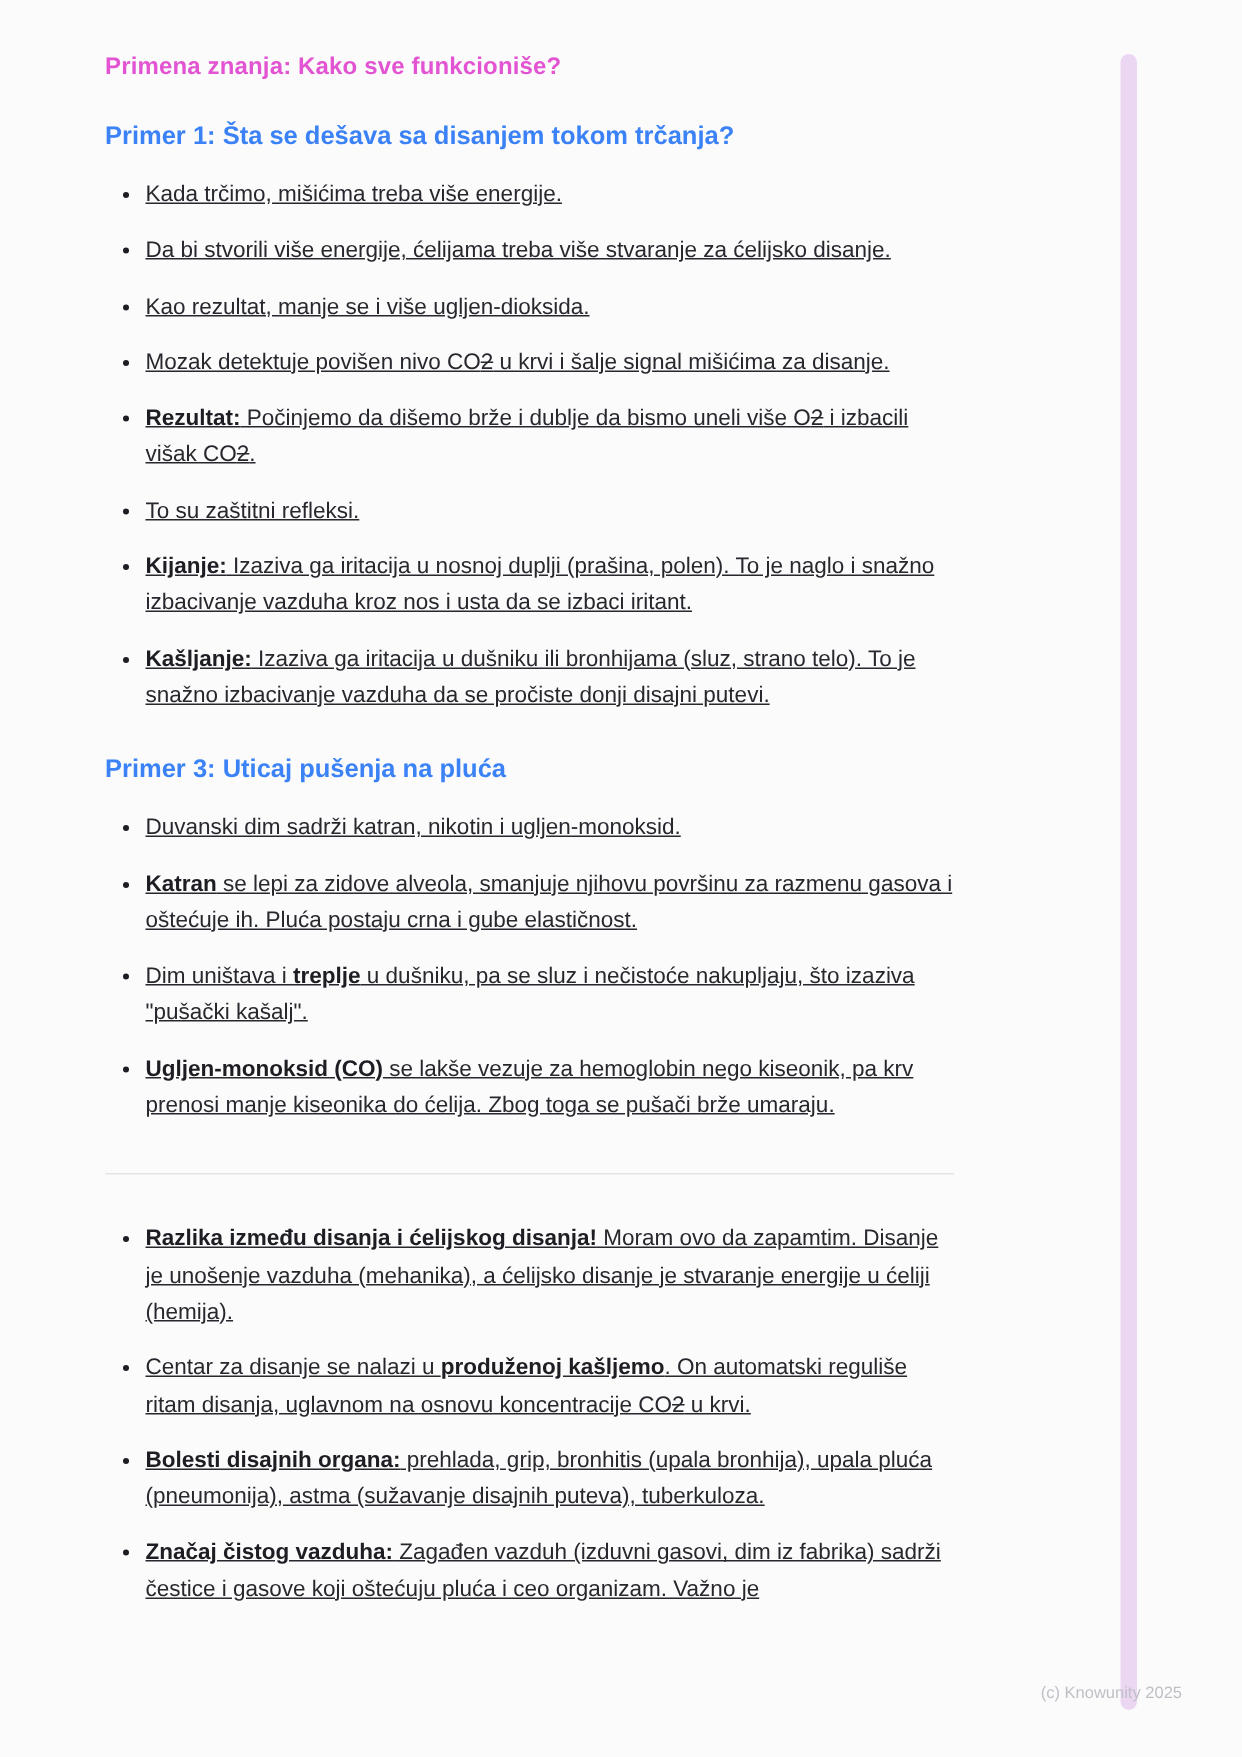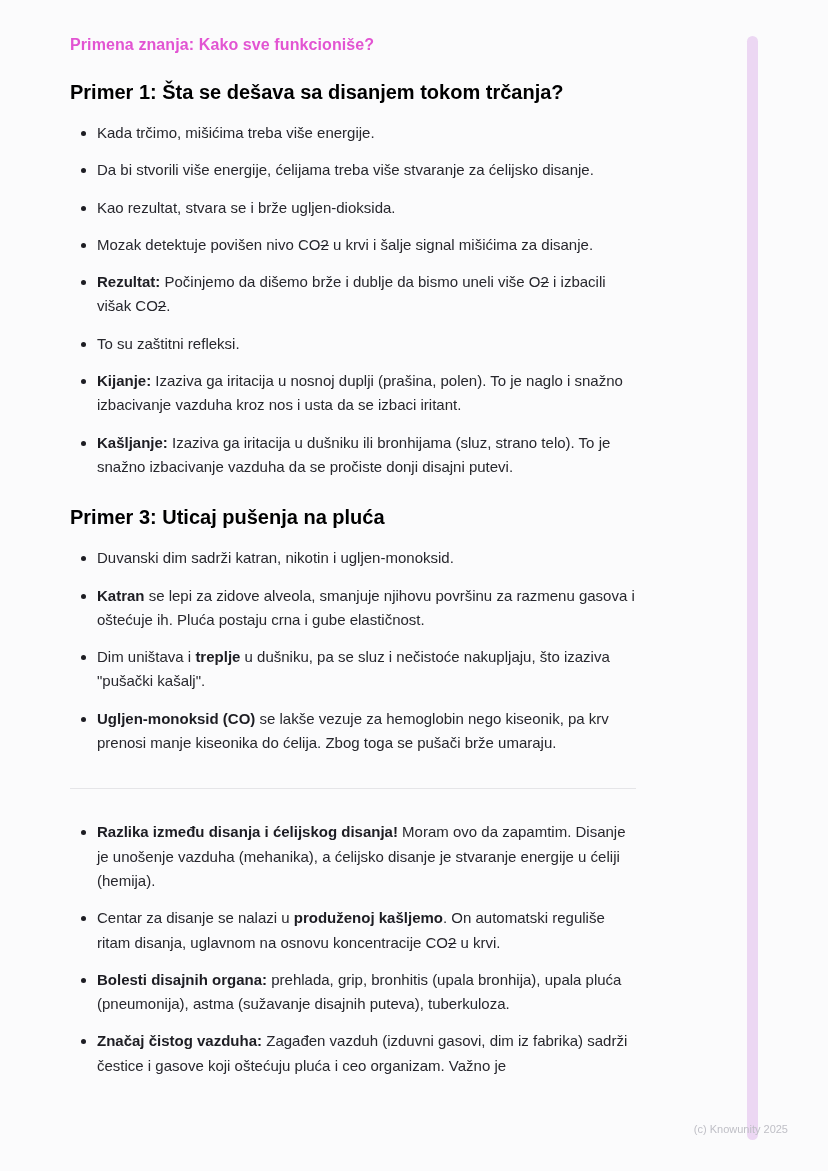--- a/index.html
+++ b/index.html
@@ -26,35 +26,36 @@
     width:566px;
   }
   h1.section-title{
     font-size:16px;
     font-weight:700;
     color:var(--accent);
     margin:0 0 24px 0;
     letter-spacing:.1px;
   }
   h2.block-heading{
-    font-size:20px;
+    font-size:17px;
     font-weight:700;
-    color:#000000;
+    color:#3b82f6;
     margin:27px 0 17px 0;
   }
   ul.bullets{
     list-style:disc;
     margin:0 0 6px 0;
     padding:0 0 0 27px;
   }
   ul.bullets li{
     font-size:15px;
     line-height:1.62;
     margin-bottom:13px;
     color:var(--text);
+    text-decoration:underline;
   }
   ul.bullets li::marker{color:#1d1d23;}
   strong{font-weight:700;color:#1d1d23;}
   .struck{text-decoration:line-through;}
   .divider{
     border:0;
     border-top:1px solid var(--divider);
     height:0;
     margin:33px 0 31px 0;
     width:566px;
@@ -75,21 +76,21 @@
 </style>
 </head>
 <body>
 
 <div class="content" id="content">
     <h1 class="section-title">Primena znanja: Kako sve funkcioniše?</h1>
     <h2 class="block-heading">Primer 1: Šta se dešava sa disanjem tokom trčanja?</h2>
     <ul class="bullets">
       <li>Kada trčimo, mišićima treba više energije.</li>
       <li>Da bi stvorili više energije, ćelijama treba više stvaranje za ćelijsko disanje.</li>
-      <li>Kao rezultat, stvara se i brže ugljen-dioksida.</li>
+      <li>Kao rezultat, manje se i više ugljen-dioksida.</li>
       <li>Mozak detektuje povišen nivo CO<span class="struck">2</span> u krvi i šalje signal mišićima za disanje.</li>
       <li><strong>Rezultat:</strong> Počinjemo da dišemo brže i dublje da bismo uneli više O<span class="struck">2</span> i izbacili višak CO<span class="struck">2</span>.</li>
     </ul>
     <ul class="bullets">
       <li>To su zaštitni refleksi.</li>
       <li><strong>Kijanje:</strong> Izaziva ga iritacija u nosnoj duplji (prašina, polen). To je naglo i snažno izbacivanje vazduha kroz nos i usta da se izbaci iritant.</li>
       <li><strong>Kašljanje:</strong> Izaziva ga iritacija u dušniku ili bronhijama (sluz, strano telo). To je snažno izbacivanje vazduha da se pročiste donji disajni putevi.</li>
     </ul>
     <h2 class="block-heading">Primer 3: Uticaj pušenja na pluća</h2>
     <ul class="bullets">

